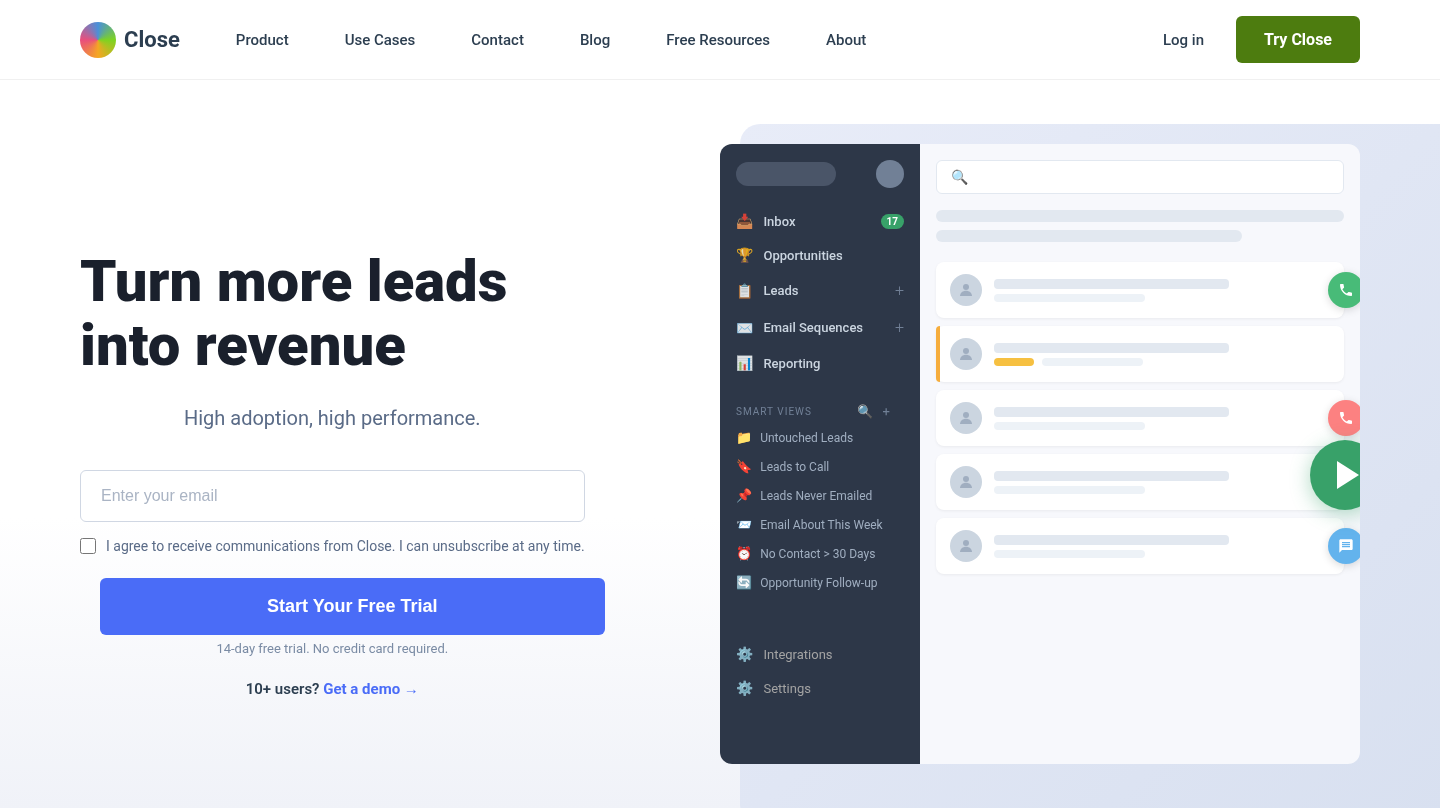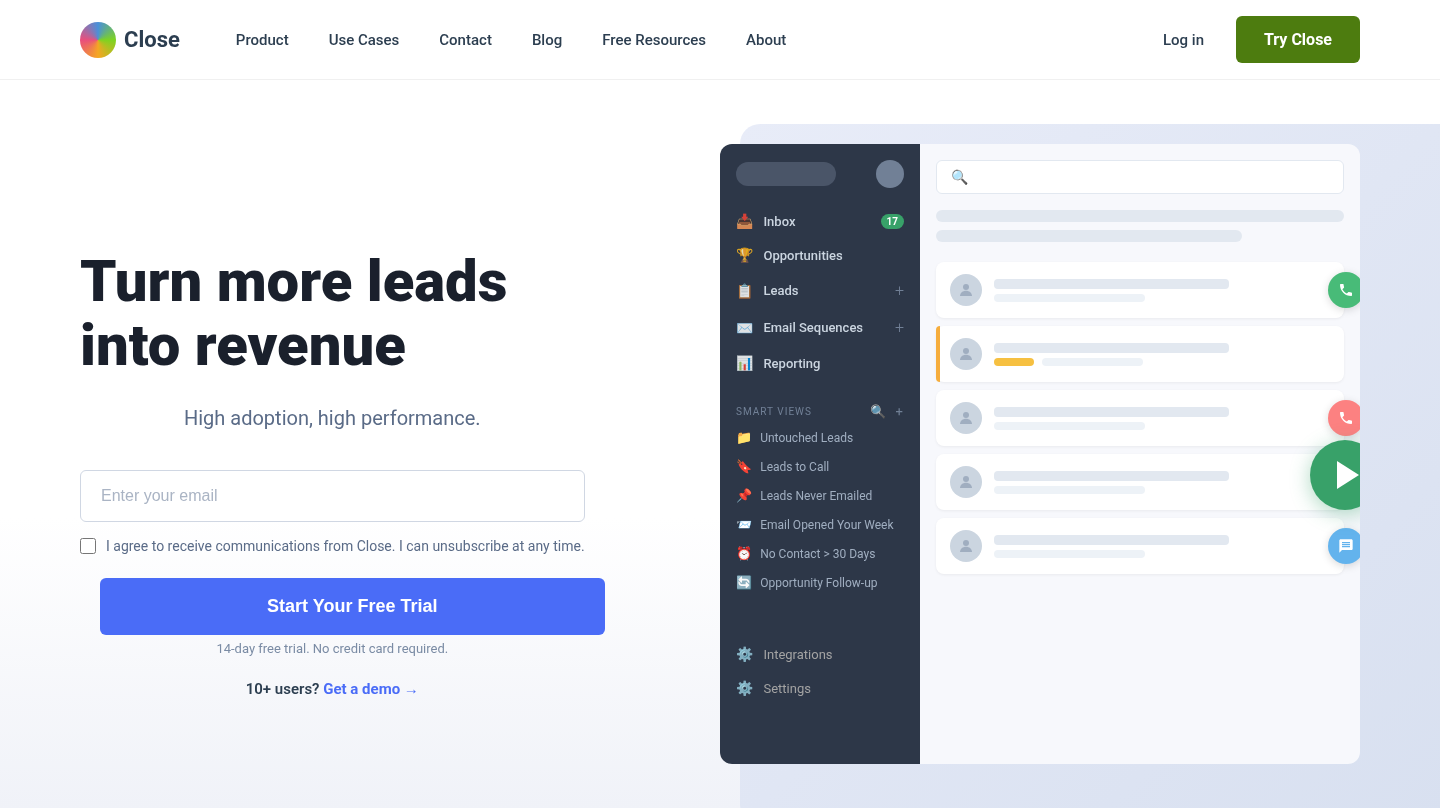--- a/index.html
+++ b/index.html
@@ -19,21 +19,21 @@
     }
     .navbar-left { display: flex; align-items: center; gap: 40px; }
     .logo { display: flex; align-items: center; gap: 8px; text-decoration: none; }
     .logo-icon {
       width: 36px; height: 36px;
       background: conic-gradient(from 0deg, #4a90d9, #7ed321, #f5a623, #e94f7c, #4a90d9);
       border-radius: 50%;
       position: relative;
     }
     .logo-text { font-size: 22px; font-weight: 700; color: #2c3e50; }
-    .nav-links { display: flex; gap: 8px; }
+    .nav-links { display: flex; gap: 24px; }
     .nav-link {
       padding: 8px 16px;
       font-size: 15px;
       color: #2c3e50;
       text-decoration: none;
       font-weight: 500;
       cursor: pointer;
       border-radius: 4px;
     }
     .navbar-right { display: flex; align-items: center; gap: 16px; }
@@ -229,21 +229,21 @@
       color: #718096;
       font-size: 16px;
       font-weight: 300;
     }
 
     .sidebar-section-label {
       font-size: 10px;
       letter-spacing: 1px;
       color: #718096;
       text-transform: uppercase;
-      padding: 8px 16px 4px 16px;
+      padding: 8px 29px 4px 16px;
       display: flex;
       align-items: center;
       justify-content: space-between;
     }
     .section-icons { display: flex; gap: 8px; }
     .section-icon { color: #718096; font-size: 13px; cursor: pointer; }
 
     .smart-view-item {
       display: flex;
       align-items: center;
@@ -491,21 +491,21 @@
         <div class="smart-view-item">
           <span class="smart-icon">🔖</span>
           <span class="smart-label">Leads to Call</span>
         </div>
         <div class="smart-view-item">
           <span class="smart-icon">📌</span>
           <span class="smart-label">Leads Never Emailed</span>
         </div>
         <div class="smart-view-item">
           <span class="smart-icon">📨</span>
-          <span class="smart-label">Email Opened Your Week</span>
+          <span class="smart-label">Email About This Week</span>
         </div>
         <div class="smart-view-item">
           <span class="smart-icon">⏰</span>
           <span class="smart-label">No Contact &gt; 30 Days</span>
         </div>
         <div class="smart-view-item">
           <span class="smart-icon">🔄</span>
           <span class="smart-label">Opportunity Follow-up</span>
         </div>
 

